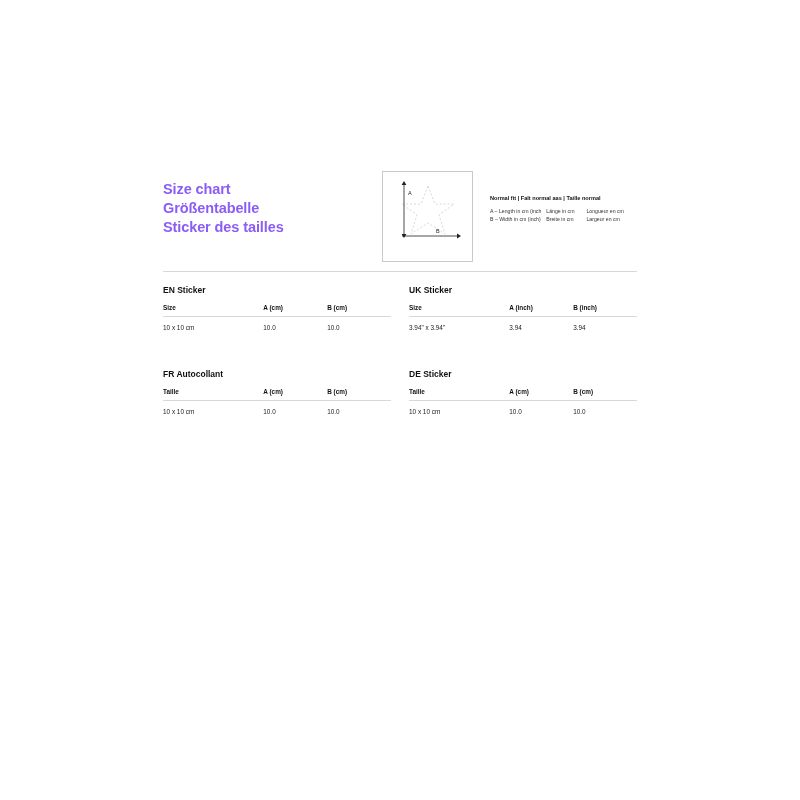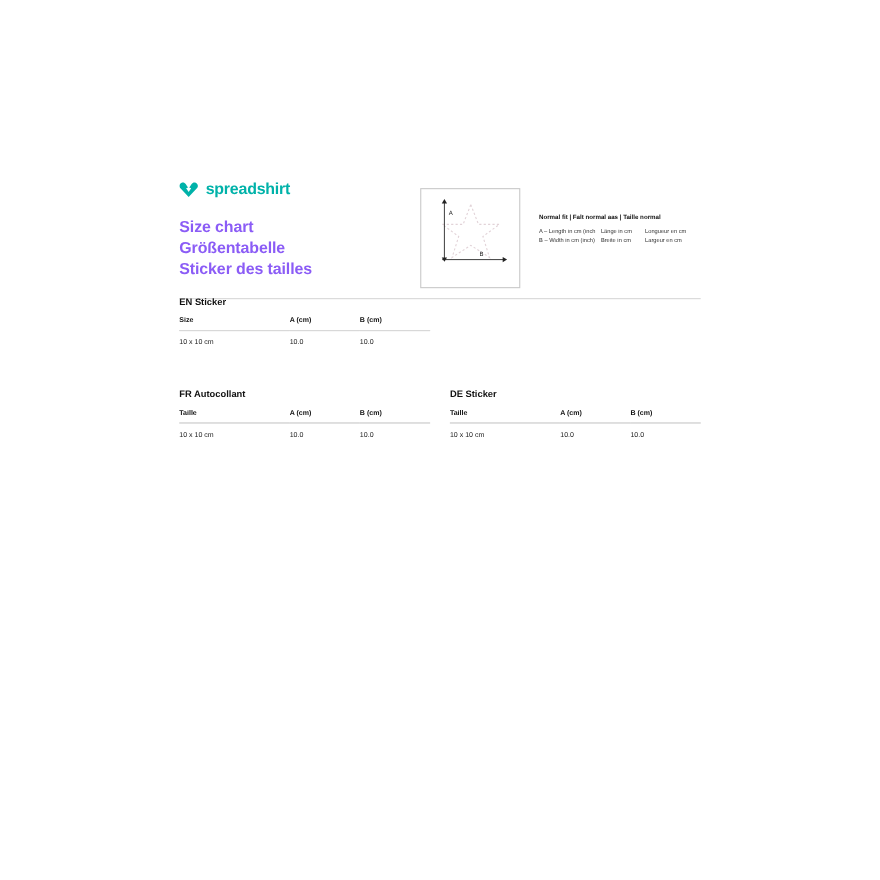--- a/index.html
+++ b/index.html
@@ -112,21 +112,21 @@
     top: 271px;
     width: 474px;
     height: 1px;
     background: #d8d8d8;
   }
 
   
   .tables {
     position: absolute;
     left: 163px;
-    top: 269px;
+    top: 285px;
     width: 474px;
   }
 
   .table-row-wrap {
     display: flex;
     gap: 18px;
   }
 
   .tbl {
     width: 228px;
@@ -165,29 +165,20 @@
   th.col2, td.col2 { width: 28%; }
 
   .spacer-row { height: 38px; }
 </style>
 </head>
 <body>
 
 <div class="page">
 
   <div class="header">
-    <div class="brand">
-      <span class="brand-mark">
-        <svg width="17" height="15" viewBox="0 0 17 15" xmlns="http://www.w3.org/2000/svg">
-          <path d="M8.5 14.2 L0.6 5.6 C-0.4 4.3 0.2 2.2 1.8 1.3 C3.3 0.5 5.0 1.0 5.8 2.3 L8.5 6.4 L11.2 2.3 C12.0 1.0 13.7 0.5 15.2 1.3 C16.8 2.2 17.4 4.3 16.4 5.6 Z" fill="#00b2a9"></path>
-          <path d="M8.5 9.6 L6.2 6.2 L8.5 5.2 L10.8 6.2 Z" fill="#ffffff"></path>
-        </svg>
-      </span>
-      <span class="brand-name">spreadshirt</span>
-    </div>
 
     <div class="titles">
       <div>Size chart</div>
       <div>Größentabelle</div>
       <div>Sticker des tailles</div>
     </div>
   </div>
 
   <div class="diagram">
     <svg width="89" height="89" viewBox="0 0 89 89" xmlns="http://www.w3.org/2000/svg">
@@ -240,20 +231,39 @@
           <tbody>
             <tr>
               <td class="col0">10 x 10 cm</td>
               <td class="col1">10.0</td>
               <td class="col2">10.0</td>
             </tr>
           </tbody>
         </table>
       </div>
 
+      <div class="tbl">
+        <div class="tbl-title">UK Sticker</div>
+        <table>
+          <thead>
+            <tr>
+              <th class="col0">Size</th>
+              <th class="col1">A (inch)</th>
+              <th class="col2">B (inch)</th>
+            </tr>
+          </thead>
+          <tbody>
+            <tr>
+              <td class="col0">3.94" x 3.94"</td>
+              <td class="col1">3.94</td>
+              <td class="col2">3.94</td>
+            </tr>
+          </tbody>
+        </table>
+      </div>
 
     </div>
 
     <div class="spacer-row"></div>
 
     <div class="table-row-wrap">
 
       <div class="tbl">
         <div class="tbl-title">FR Autocollant</div>
         <table>

